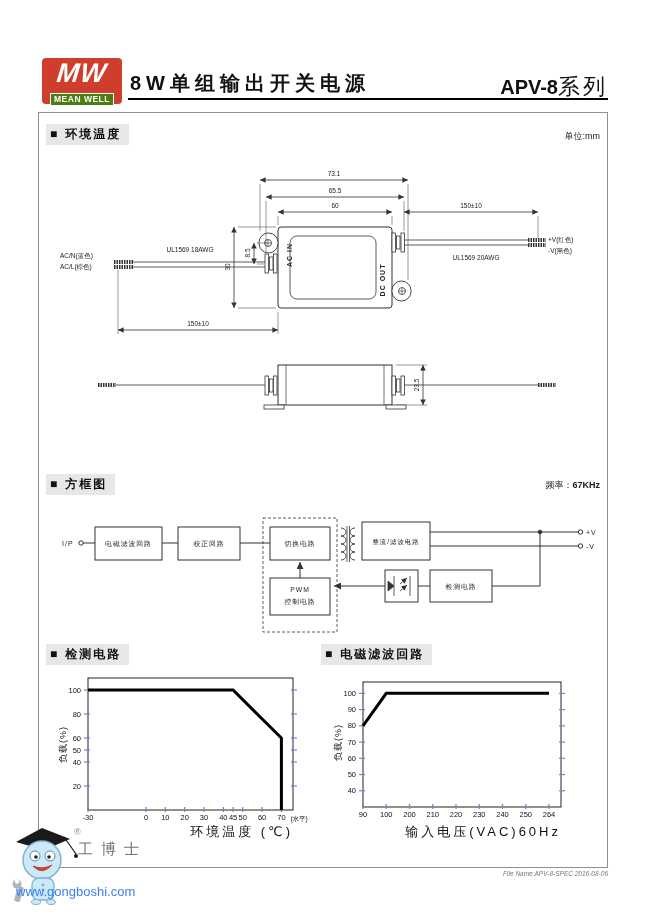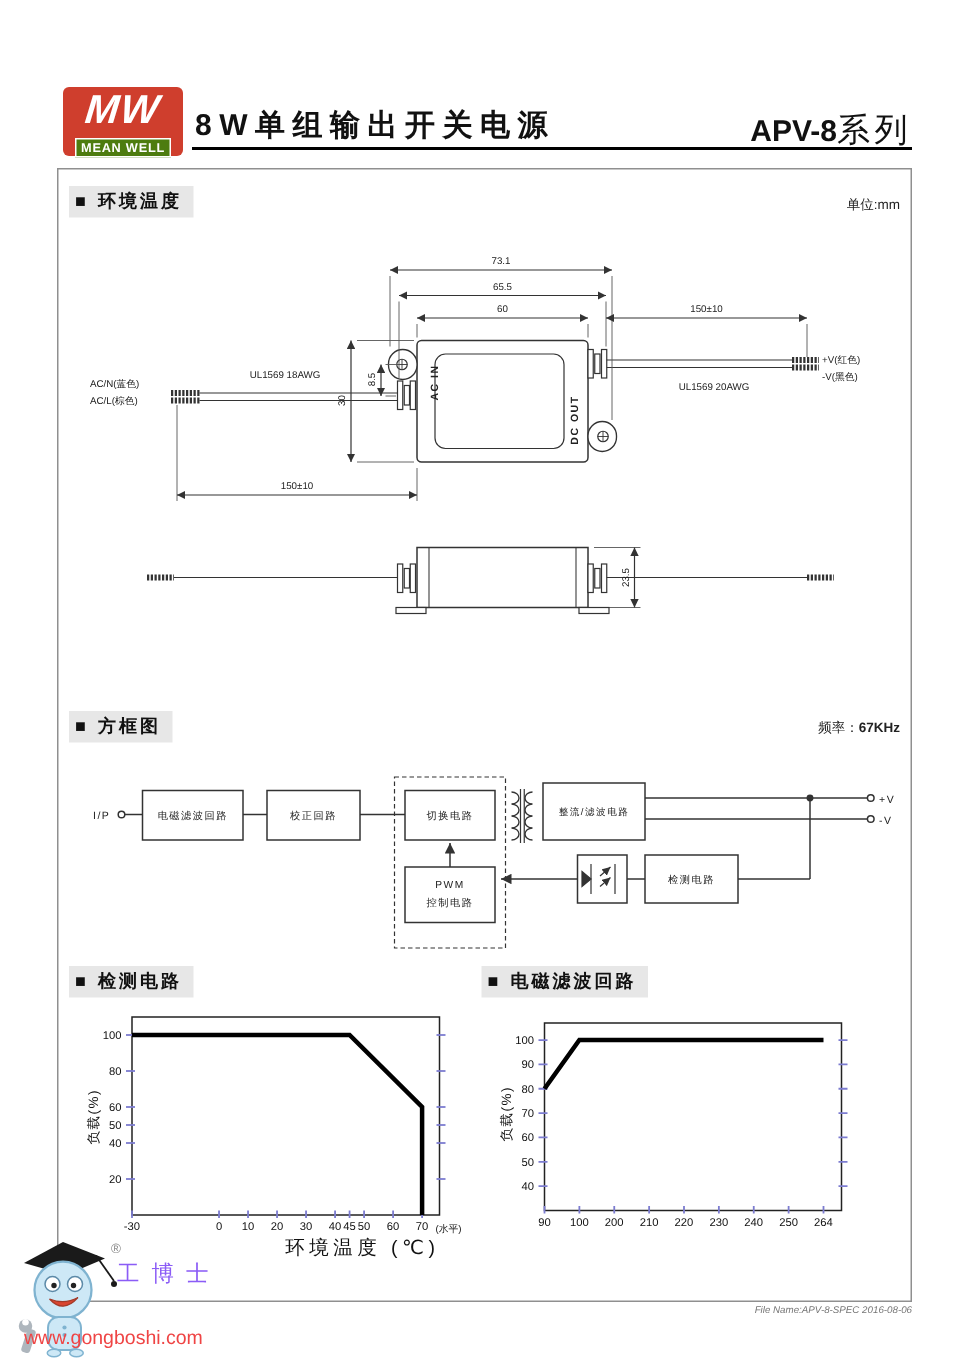--- a/index.html
+++ b/index.html
@@ -18,23 +18,23 @@
   
   #main-box{left:38px;top:112px;width:570px;height:756px;border:1px solid #8f8f8f;box-sizing:border-box;}
   .sec-title{font-size:12px;font-weight:bold;letter-spacing:2px;background:#e7e7e7;padding:2px 8px 2px 4px;white-space:nowrap;}
   .sec-title .bullet{margin-right:6px;}
   .small-note{font-size:9px;color:#222;}
   svg text{font-family:"Liberation Sans","DejaVu Sans",sans-serif;}
   .xlabel{font-size:13px;letter-spacing:3px;text-align:right;white-space:nowrap;}
   .ylabel{font-size:9px;letter-spacing:1px;transform:rotate(-90deg);transform-origin:center;text-align:center;white-space:nowrap;}
   #file-info{right:37px;top:870px;font-size:6.5px;font-style:italic;color:#767676;}
   #wm-reg{left:74px;top:827px;font-size:9px;color:#8a8a8a;}
-  #wm-name{left:78px;top:840px;font-size:15px;color:#8b5cf6;letter-spacing:8px;font-family:"Liberation Serif","DejaVu Serif",serif;}
+  #wm-name{left:78px;top:840px;font-size:15px;color:#737373;letter-spacing:8px;font-family:"Liberation Serif","DejaVu Serif",serif;}
   #wm-sub{left:74px;top:869px;font-size:10px;color:#a0a0a0;letter-spacing:1px;margin-top:44px;}
-  #wm-url{left:16px;top:884px;font-size:13px;color:#ef4444;}
+  #wm-url{left:16px;top:884px;font-size:13px;color:#3b82f6;}
 </style>
 </head>
 <body>
 
 <div id="page">
 
   <div class="abs" id="logo">
     <span class="mw">MW</span>
     <span class="brand">MEAN WELL</span>
   </div>
@@ -324,20 +324,21 @@
           <line x1="139.5" y1="122" x2="139.5" y2="127" stroke="#7c7cd0" stroke-width="1.2"></line>
           <text x="139.5" y="135" text-anchor="middle" font-size="7.5" fill="#111">240</text>
           <line x1="162.75" y1="122" x2="162.75" y2="127" stroke="#7c7cd0" stroke-width="1.2"></line>
           <text x="162.75" y="135" text-anchor="middle" font-size="7.5" fill="#111">250</text>
           <line x1="186" y1="122" x2="186" y2="127" stroke="#7c7cd0" stroke-width="1.2"></line>
           <text x="186" y="135" text-anchor="middle" font-size="7.5" fill="#111">264</text>
           <polyline points="0,43.83116883116884 23.25,11.363636363636374 186,11.363636363636374" fill="none" stroke="#000000" stroke-width="3" stroke-linejoin="miter"></polyline>
         </g>
       </svg></div>
   <div class="abs ylabel" style="left:308px;top:736px;width:60px;">负载(%)</div>
+  <div class="abs xlabel" style="left:363px;top:823px;width:198px;">输入电压(VAC)60Hz</div>
 
   <svg class="abs" style="left:6px;top:820px;" width="170" height="95">
     <polygon points="10,22 36,8 64,19 38,30" fill="#1a1a1a"></polygon>
     <polyline points="58,17 70,34" stroke="#1a1a1a" fill="none" stroke-width="1.2"></polyline>
     <circle cx="70" cy="36" r="2" fill="#1a1a1a"></circle>
     <circle cx="36" cy="40" r="19" fill="#cde8f6" stroke="#7fb3d0" stroke-width="1.5"></circle>
     <circle cx="29" cy="36" r="5" fill="#fff" stroke="#5c8aa8"></circle>
     <circle cx="44" cy="36" r="5" fill="#fff" stroke="#5c8aa8"></circle>
     <circle cx="30" cy="37" r="1.8" fill="#222"></circle>
     <circle cx="43" cy="37" r="1.8" fill="#222"></circle>

